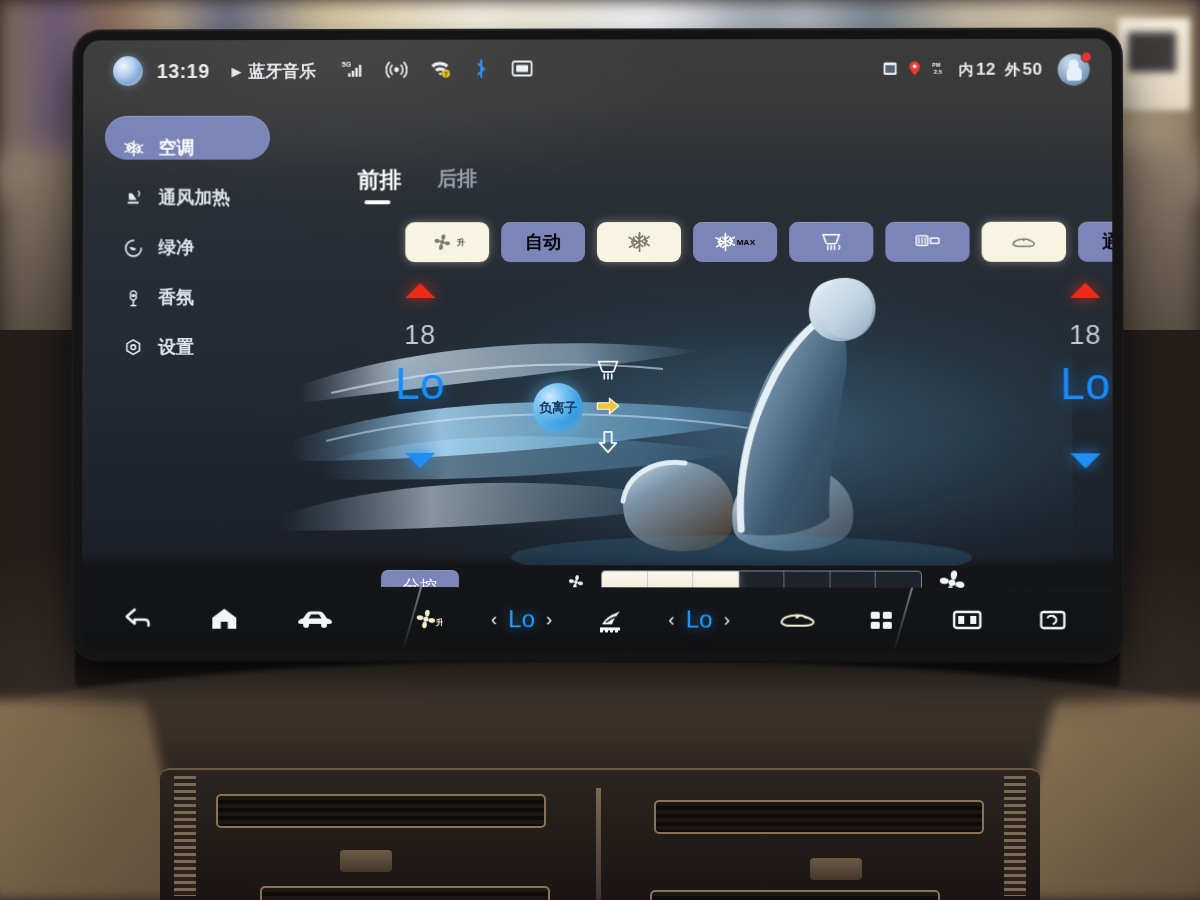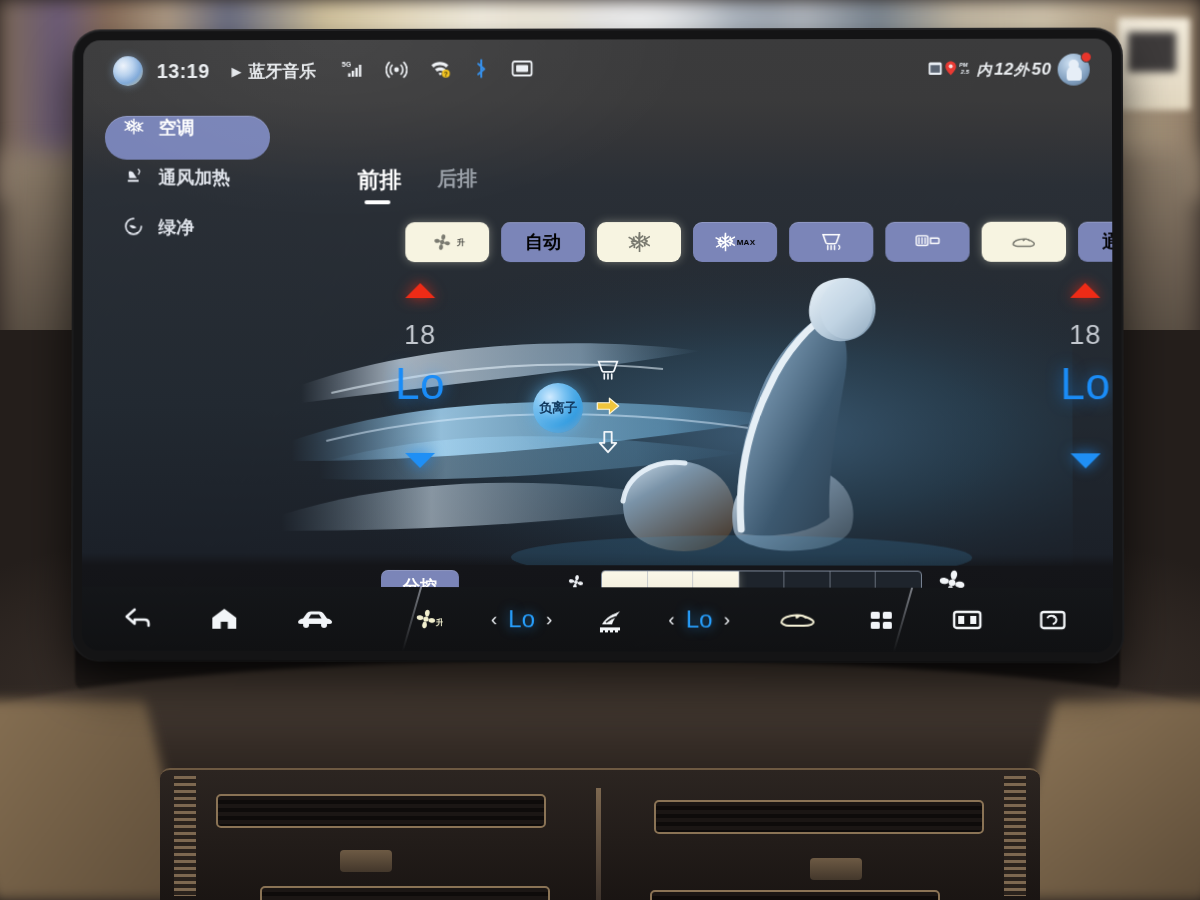--- a/index.html
+++ b/index.html
@@ -110,21 +110,21 @@
   .sb-orb {
     width:30px; height:30px; border-radius:50%;
     background:radial-gradient(circle at 34% 32%, #eef4fb 0%, #b9d2ee 34%, #7ea8d8 62%, #c9b98a 100%);
     box-shadow:0 0 8px rgba(150,190,235,.45);
     flex:none;
   }
   .sb-time { font-size:20px; font-weight:700; margin-left:14px; letter-spacing:.4px; }
   .sb-play { margin-left:22px; font-size:13px; color:#e3e6ea; }
   .sb-media { margin-left:7px; font-size:17px; font-weight:700; }
   .sb-icons { margin-left:26px; display:flex; align-items:center; gap:22px; }
-  .sb-right { margin-left:auto; display:flex; align-items:center; gap:0;font-style:italic; }
+  .sb-right { margin-left:auto; display:flex; align-items:center; gap:9px; }
   .sb-temp { font-size:17px; font-weight:700; letter-spacing:.5px; }
   .sb-temp .cn { font-size:15px; font-weight:700; margin-right:2px; }
   .avatar-wrap { position:relative; width:32px; height:32px; margin-left:6px; }
   .avatar {
     width:32px; height:32px; border-radius:50%;
     background:radial-gradient(circle at 40% 30%, #cfe2f4, #7d9bbb 65%, #55677d 100%);
     display:flex; align-items:center; justify-content:center;
   }
   .avatar .body {
     width:15px; height:15px; border-radius:9px 9px 4px 4px;
@@ -135,21 +135,21 @@
     background:#e6eef7;
   }
   .badge {
     position:absolute; right:-2px; top:-2px; width:11px; height:11px; border-radius:50%;
     background:#e8352b; border:1px solid #3a3a3c;
   }
 
   
   #sidebar { position:absolute; left:22px; top:76px; width:166px; }
   .side-item {
-    display:flex; align-items:flex-start; gap:14px;
+    display:flex; align-items:flex-end; gap:14px;
     height:44px; padding-left:18px; border-radius:22px;
     color:#dfe3ea; font-size:18px; font-weight:700; margin-bottom:6px;
   }
   .side-item.active { background:#7883b7; color:#fff; box-shadow:inset 0 1px 0 rgba(255,255,255,.18); }
   .side-item .ico { width:22px; height:22px; display:flex; align-items:center; justify-content:center; flex:none; }
   .side-item svg { width:20px; height:20px; fill:#e6eaf2; }
   .side-item.active svg { fill:#fff; }
 
   
   #tabs { position:absolute; left:276px; top:126px; display:flex; gap:36px; align-items:flex-start; }
@@ -216,21 +216,21 @@
     display:flex; align-items:center; justify-content:center;
   }
   #ion span { font-size:13px; font-weight:700; color:#123a60; letter-spacing:-.5px; }
   #dirs { position:absolute; left:512px; top:318px; display:flex; flex-direction:column; align-items:center; gap:10px; }
   #dirs .d { width:30px; height:26px; display:flex; align-items:center; justify-content:center; }
   #dirs svg { width:26px; height:24px; }
 
   
   #splitbtn {
     position:absolute; left:300px; top:531px; width:78px; height:32px; border-radius:7px;
-    background:#7b85b8; color:#fff; font-size:17px; font-weight:700;
+    background:#7b85b8; color:#fff; font-size:17px; font-weight:400;
     display:flex; align-items:center; justify-content:center;
     box-shadow:inset 0 1px 0 rgba(255,255,255,.16);
   }
   #fanrow { position:absolute; left:484px; top:528px; display:flex; align-items:center; gap:14px; }
   .fan-sm svg { width:22px; height:22px; fill:#eef1f5; }
   .fan-lg svg { width:32px; height:30px; fill:#f2f5f8; }
   #slider {
     width:320px; height:28px; border:1px solid #7b8697; border-radius:4px;
     background:#1e242c; position:relative; overflow:hidden;
   }
@@ -385,20 +385,39 @@
       <span>通风加热</span>
     </div>
     <div class="side-item">
       <span class="ico">
         <svg viewBox="0 0 24 24">
               <path d="M12 2.6A9.4 9.4 0 1 0 21.4 12" fill="none" stroke="#e6eaf2" stroke-width="2" stroke-linecap="round"></path>
               <path d="M7 11c3.2-1 6.4.2 8.6 2.6-2.6 1.6-6 1.4-8.6-2.6z"></path>
             </svg>
       </span>
       <span>绿净</span>
+    </div>
+    <div class="side-item">
+      <span class="ico">
+        <svg viewBox="0 0 24 24">
+              <path d="M12 3.2a3.6 3.6 0 0 1 3 5.6 3.6 3.6 0 0 1-3 5.6 3.6 3.6 0 0 1-3-5.6 3.6 3.6 0 0 1 3-5.6z" fill="none" stroke="#e6eaf2" stroke-width="1.8"></path>
+              <circle cx="12" cy="9" r="2.1"></circle>
+              <path d="M12 14.6V21M9 21h6" stroke="#e6eaf2" stroke-width="1.8" fill="none" stroke-linecap="round"></path>
+            </svg>
+      </span>
+      <span>香氛</span>
+    </div>
+    <div class="side-item">
+      <span class="ico">
+        <svg viewBox="0 0 24 24">
+              <path d="M12 2.3l7.6 4.4v8.6L12 19.7 4.4 15.3V6.7z" fill="none" stroke="#e6eaf2" stroke-width="1.9"></path>
+              <circle cx="12" cy="11" r="2.8" fill="none" stroke="#e6eaf2" stroke-width="1.9"></circle>
+            </svg>
+      </span>
+      <span>设置</span>
     </div>
   </div>
 
   <div id="tabs">
     <div class="tab active">前排</div>
     <div class="tab">后排</div>
   </div>
 
   <div id="modebar">
     <div class="mbtn on w84">

